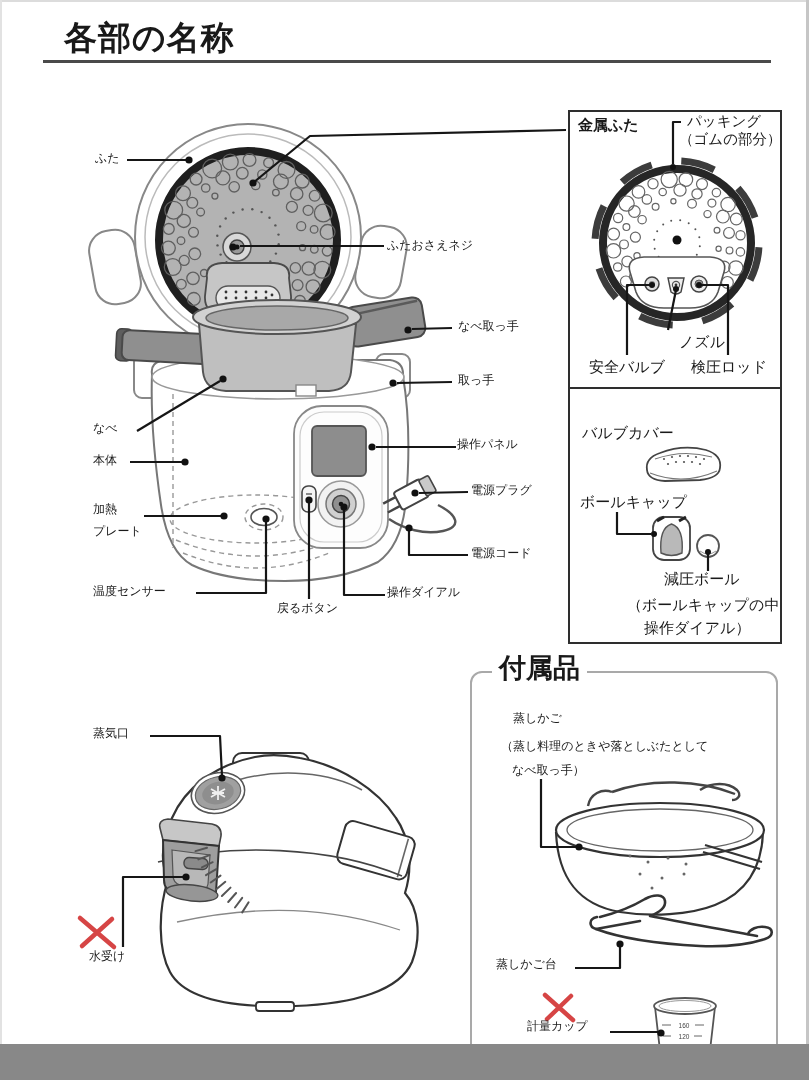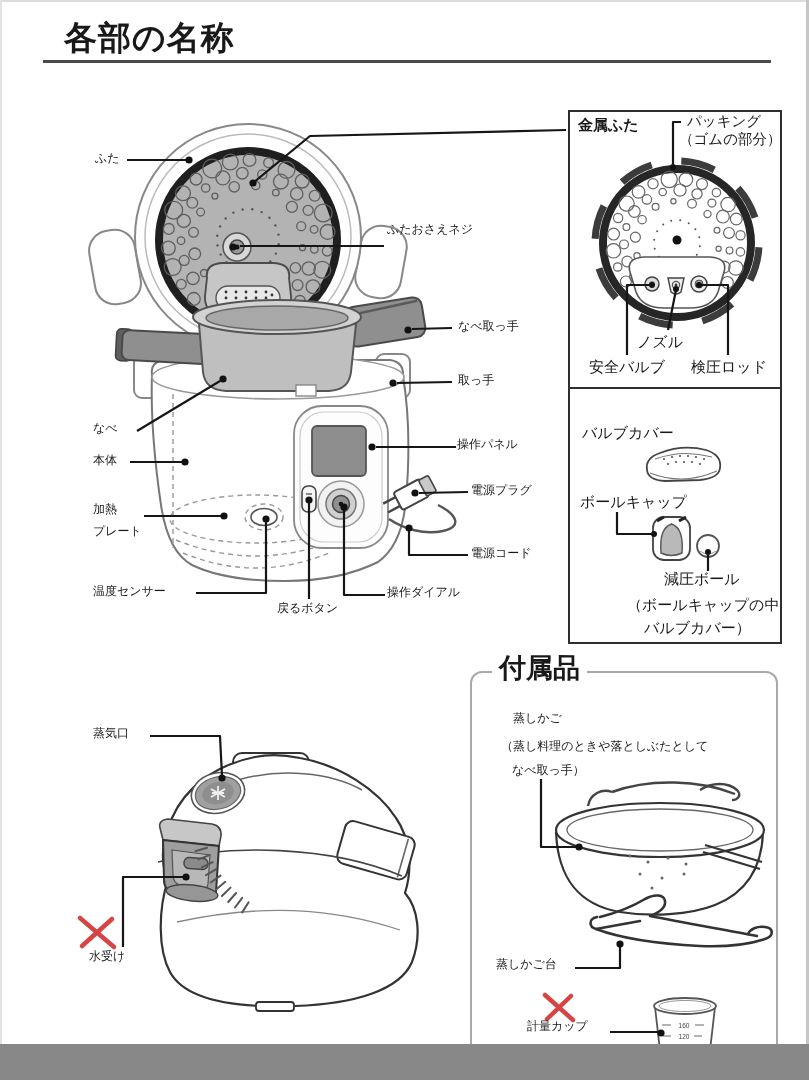--- a/index.html
+++ b/index.html
@@ -439,46 +439,46 @@
 
   <div class="title">各部の名称</div>
   <div class="title-rule"></div>
 
   <div class="lidbox"></div>
   <div class="lidbox-divider"></div>
   <div class="accbox"></div>
   <div class="acc-title">付属品</div>
 
   <div class="lb" style="left:95px;top:151px">ふた</div>
-  <div class="lb" style="left:387px;top:222px">ふたおさえネジ</div>
+  <div class="lb" style="left:387px;top:238px">ふたおさえネジ</div>
   <div class="lb" style="left:458px;top:319px">なべ取っ手</div>
   <div class="lb" style="left:458px;top:373px">取っ手</div>
   <div class="lb" style="left:93px;top:421px">なべ</div>
   <div class="lb" style="left:93px;top:453px">本体</div>
   <div class="lb" style="left:457px;top:437px">操作パネル</div>
   <div class="lb" style="left:471px;top:483px">電源プラグ</div>
   <div class="lb" style="left:93px;top:502px">加熱</div>
   <div class="lb" style="left:93px;top:524px">プレート</div>
   <div class="lb" style="left:471px;top:546px">電源コード</div>
   <div class="lb" style="left:93px;top:584px">温度センサー</div>
   <div class="lb" style="left:277px;top:601px">戻るボタン</div>
   <div class="lb" style="left:387px;top:585px">操作ダイアル</div>
   <div class="lb" style="left:93px;top:726px">蒸気口</div>
   <div class="lb" style="left:89px;top:949px">水受け</div>
 
   <div class="lb lb-b lb-m" style="left:578px;top:116px">金属ふた</div>
   <div class="lb lb-s" style="left:687px;top:113px">パッキング</div>
   <div class="lb lb-s" style="left:679px;top:131px">（ゴムの部分）</div>
-  <div class="lb lb-m" style="left:637px;top:333px">ノズル</div>
+  <div class="lb lb-m" style="left:679px;top:333px">ノズル</div>
   <div class="lb lb-m" style="left:589px;top:358px">安全バルブ</div>
   <div class="lb lb-m" style="left:691px;top:358px">検圧ロッド</div>
   <div class="lb lb-m" style="left:582px;top:424px">バルブカバー</div>
   <div class="lb lb-m" style="left:580px;top:493px">ボールキャップ</div>
   <div class="lb lb-m" style="left:664px;top:570px">減圧ボール</div>
   <div class="lb lb-m" style="left:627px;top:596px">（ボールキャップの中</div>
-  <div class="lb lb-m" style="left:644px;top:619px">バルブカバー）</div>
+  <div class="lb lb-m" style="left:644px;top:619px">操作ダイアル）</div>
 
   <div class="lb" style="left:513px;top:711px">蒸しかご</div>
   <div class="lb" style="left:501px;top:739px">（蒸し料理のときや落としぶたとして</div>
   <div class="lb" style="left:512px;top:763px">なべ取っ手）</div>
   <div class="lb" style="left:496px;top:957px">蒸しかご台</div>
   <div class="lb" style="left:527px;top:1019px">計量カップ</div>
 </div>
 
 </body></html>

